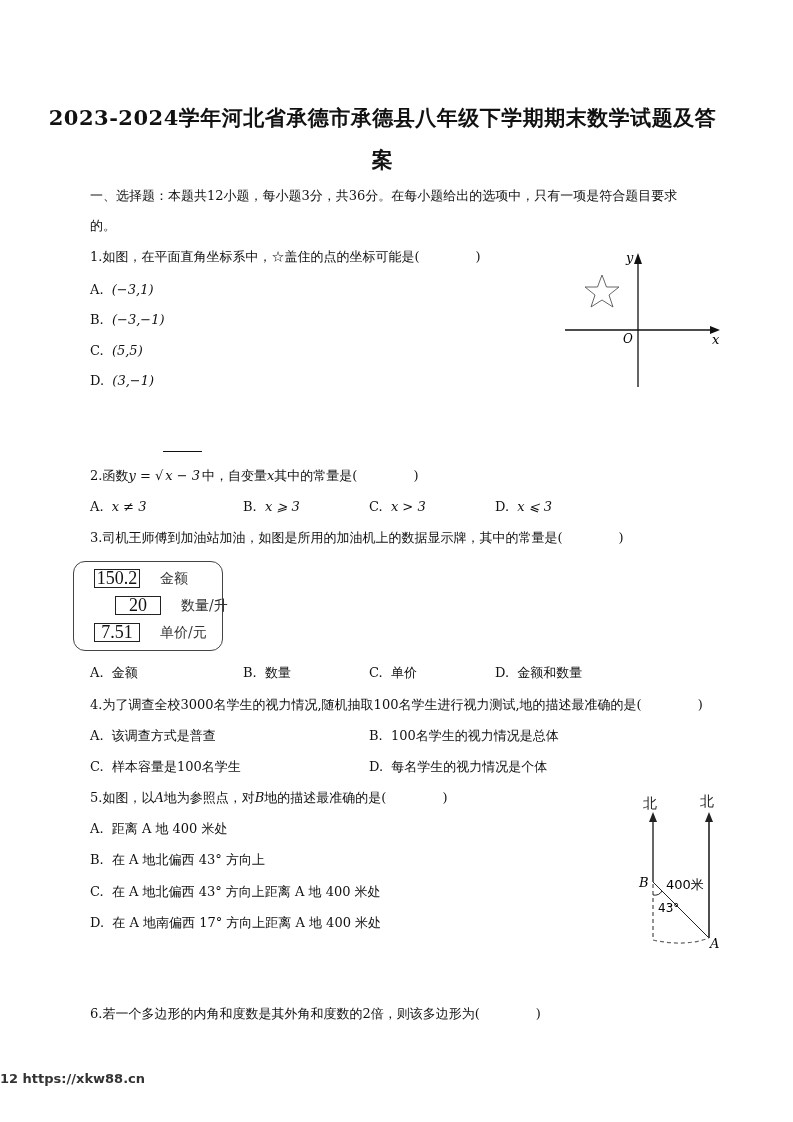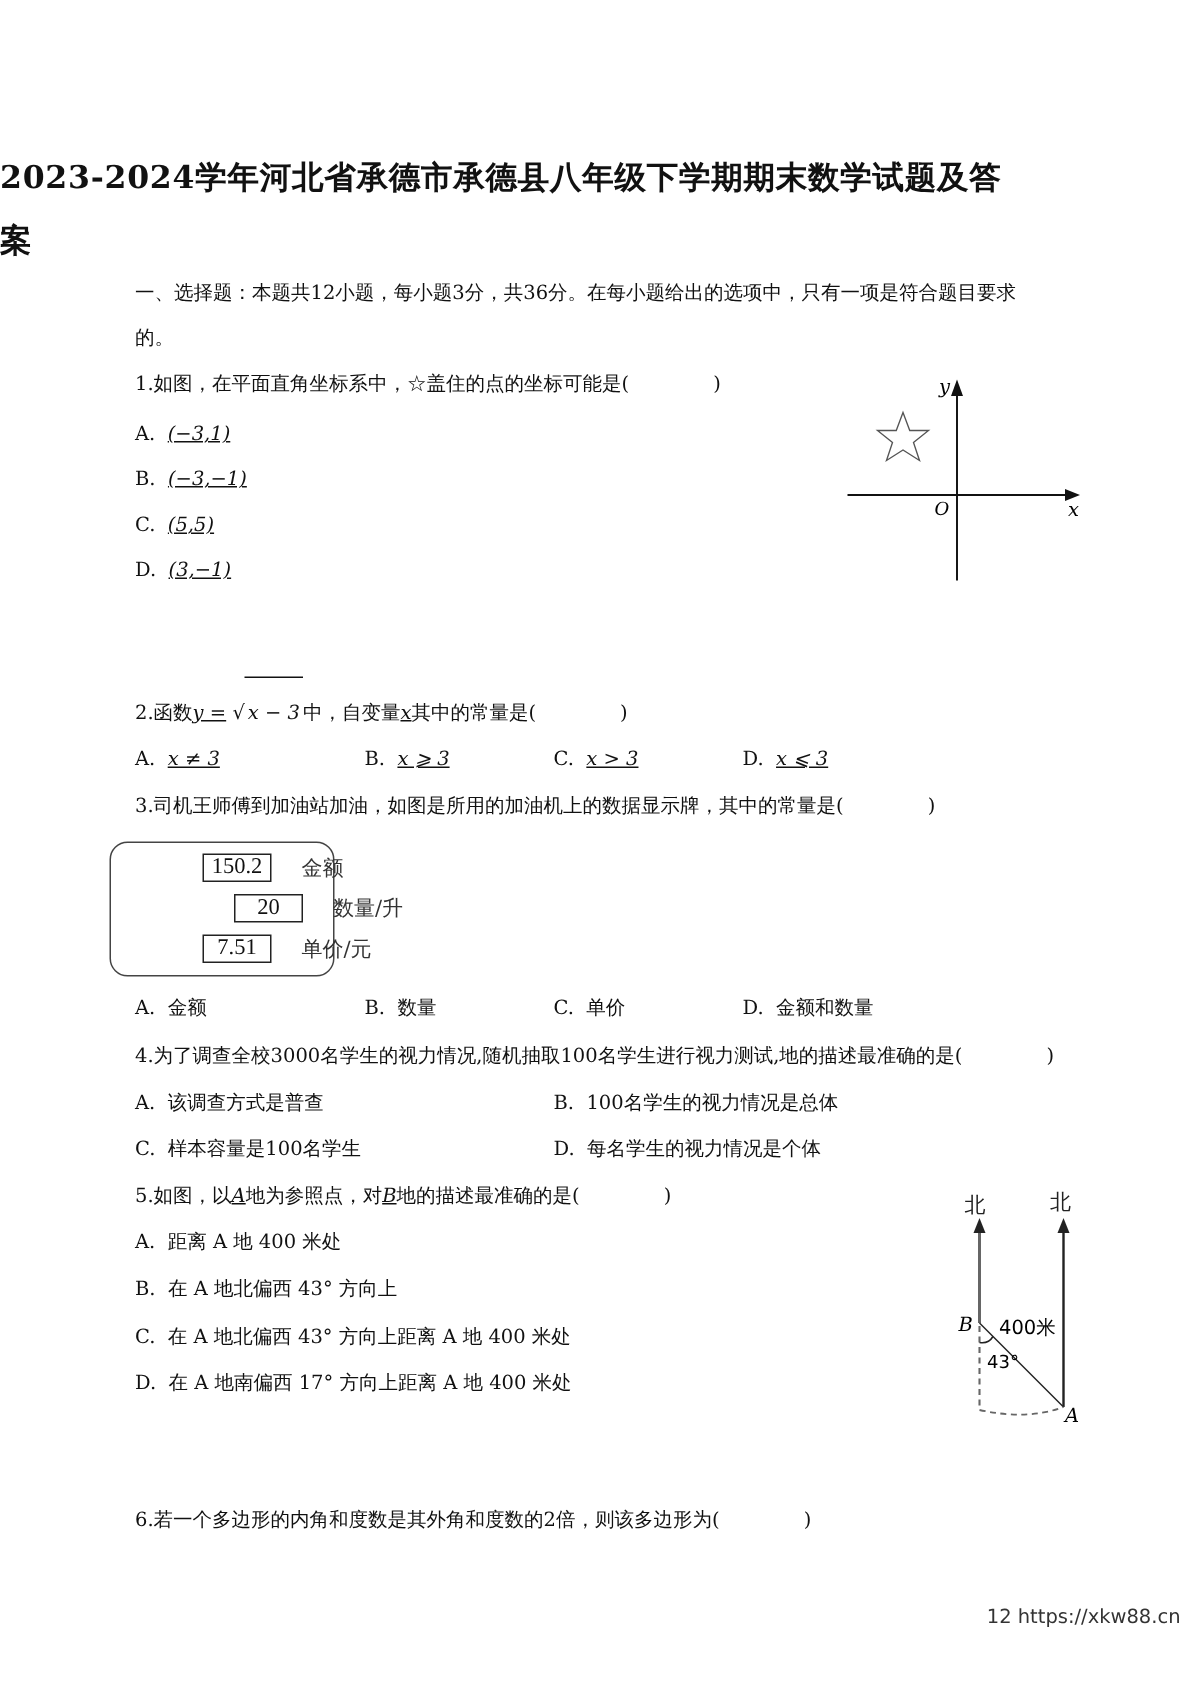--- a/index.html
+++ b/index.html
@@ -1,29 +1,29 @@
 <!DOCTYPE html>
 <html><head>
   <meta charset="utf-8">
   <style>
     html, body { margin: 0; padding: 0; background: #ffffff; }
     body { width: 793px; height: 1122px; position: relative; overflow: hidden;
       font-family: "DejaVu Serif", "Liberation Serif", serif; color: #111; }
     .abs { position: absolute; white-space: nowrap; }
-    .title { left: 0; width: 765px; text-align: left; font-size: 21px; font-weight: bold; letter-spacing: 0.5px; }
+    .title { left: 0; width: 765px; text-align: center; font-size: 21px; font-weight: bold; letter-spacing: 0.5px; }
     .t { font-size: 13px; line-height: 16px; margin-left: 17px; }
-    .math { font-style: italic; font-family: "DejaVu Serif", serif; text-decoration: underline; }
+    .math { font-style: italic; font-family: "DejaVu Serif", serif; }
     .blank { display: inline-block; width: 56px; }
     .sqrt { border-top: 1px solid #111; padding: 16px 2px; font-style: italic; }
     .pump { left: 73px; top: 561px; width: 148px; height: 88px; border: 1.4px solid #444; border-radius: 12px; }
     .pump-row { position: absolute; left: 20px; display: flex; align-items: center; }
-    .pump-box { width: 44px; height: 17px; border: 1px solid #222; text-align: center; font-size: 15px; line-height: 17px;
-      font-family: "Liberation Serif", serif; margin-left: 41px; }
+    .pump-box { width: 44px; height: 17px; border: 1px solid #222; text-align: center; font-size: 18px; line-height: 17px;
+      font-family: "Liberation Serif", serif; }
     .pump-label { margin-left: 20px; font-size: 14px; color: #333; }
-    .footer { left: 0; width: 787px; text-align: right; top: 1071px; font-family: "DejaVu Sans", sans-serif; font-size: 13px; color: #333; }
+    .footer { left: 0; width: 787px; text-align: left; top: 1071px; font-family: "DejaVu Sans", sans-serif; font-size: 13px; color: #333; font-weight: bold; }
   </style>
 </head>
 <body>
 
 <div class="abs title" style="top:104px;">2023-2024学年河北省承德市承德县八年级下学期期末数学试题及答</div>
 <div class="abs title" style="top:146px;">案</div>
 
 <div class="abs t" style="left:73px; top:188px;">一、选择题：本题共12小题，每小题3分，共36分。在每小题给出的选项中，只有一项是符合题目要求</div>
 <div class="abs t" style="left:73px; top:218px;">的。</div>
 

